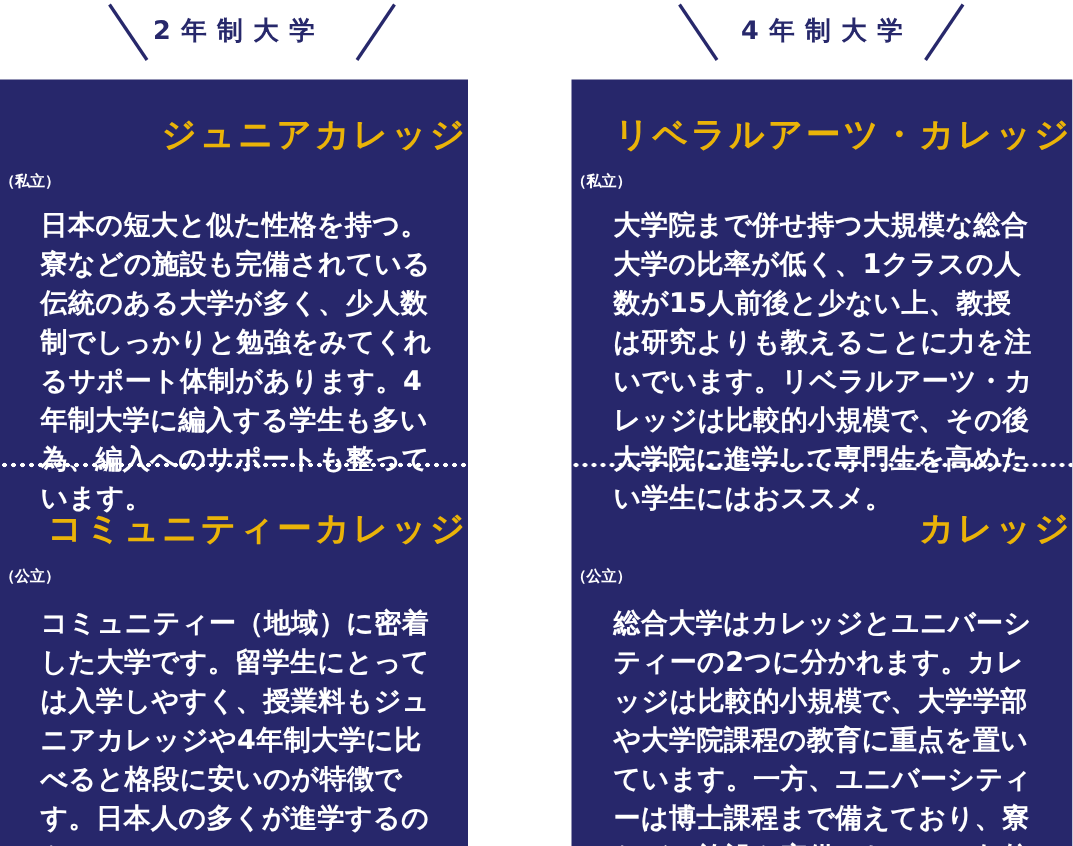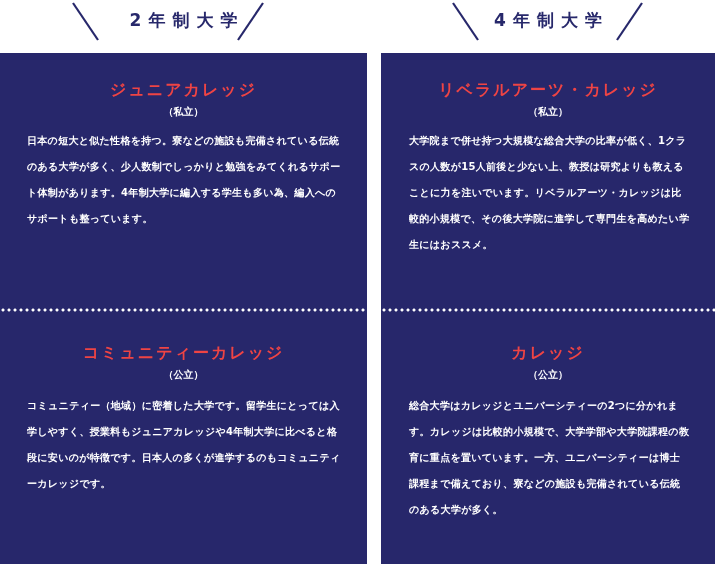--- a/index.html
+++ b/index.html
@@ -1,49 +1,49 @@
 <!DOCTYPE html>
 <html><head>
 <meta charset="utf-8">
 <style>
   html, body { margin: 0; padding: 0; }
   body {
     width: 715px; height: 564px; background: #ffffff; position: relative; overflow: hidden;
     font-family: "DejaVu Sans", "Liberation Sans", sans-serif;
   }
   .col { position: absolute; top: 0; height: 564px; }
-  .col-left { left: 0; width: 367px; }
+  .col-left { left: 0; width: 312px; }
   .col-right { left: 381px; width: 334px; border-radius: 15px; }
   .header { position: absolute; top: 0; left: 0; right: 0; height: 53px; }
   .header-title {
     position: absolute; top: 9px; left: 0; right: 0; text-align: center;
     color: #27286b; font-size: 17px; font-weight: bold; letter-spacing: 7px;
     padding-left: 7px;
   }
   .header svg { position: absolute; top: 0; left: 0; }
   .panel {
     position: absolute; top: 53px; left: 0; right: 0; bottom: 0; background: #27276b;
   }
   .section { position: absolute; left: 0; right: 0; }
   .sec-top { top: 0; height: 256px; }
   .sec-bottom { top: 258px; bottom: 18px; }
   .divider {
     position: absolute; top: 255px; left: 0; right: 0; height: 4px;
     background-image: radial-gradient(circle, #ffffff 1.4px, transparent 1.7px);
     background-size: 6px 4px; background-repeat: repeat-x;
   }
   .title {
-    text-align: center; color: #ef4444; font-weight: bold; font-size: 16px;
+    text-align: right; color: #eab308; font-weight: bold; font-size: 23px;
     letter-spacing: 2px; margin: 0; line-height: 22px;
   }
   .subtitle {
-    text-align: center; color: #ffffff; font-size: 10px; font-weight: bold; line-height: 12px; margin-top: 5px;
+    text-align: left; color: #ffffff; font-size: 10px; font-weight: bold; line-height: 12px; margin-top: 15px;
   }
   .body {
-    color: #ffffff; font-size: 10px; font-weight: bold; line-height: 26px;
+    color: #ffffff; font-size: 18px; font-weight: bold; line-height: 26px;
     margin: 10px 0 0 0; padding: 0 25px 0 28px; letter-spacing: 0.3px;
   }
   .col-left .body { padding-left: 27px; padding-right: 24px; }
   .sec-top .title { margin-top: 26px; }
   .sec-bottom .title { margin-top: 31px; }
   .sec-bottom .body { margin-top: 12px; }
 </style>
 </head>
 <body>
 

